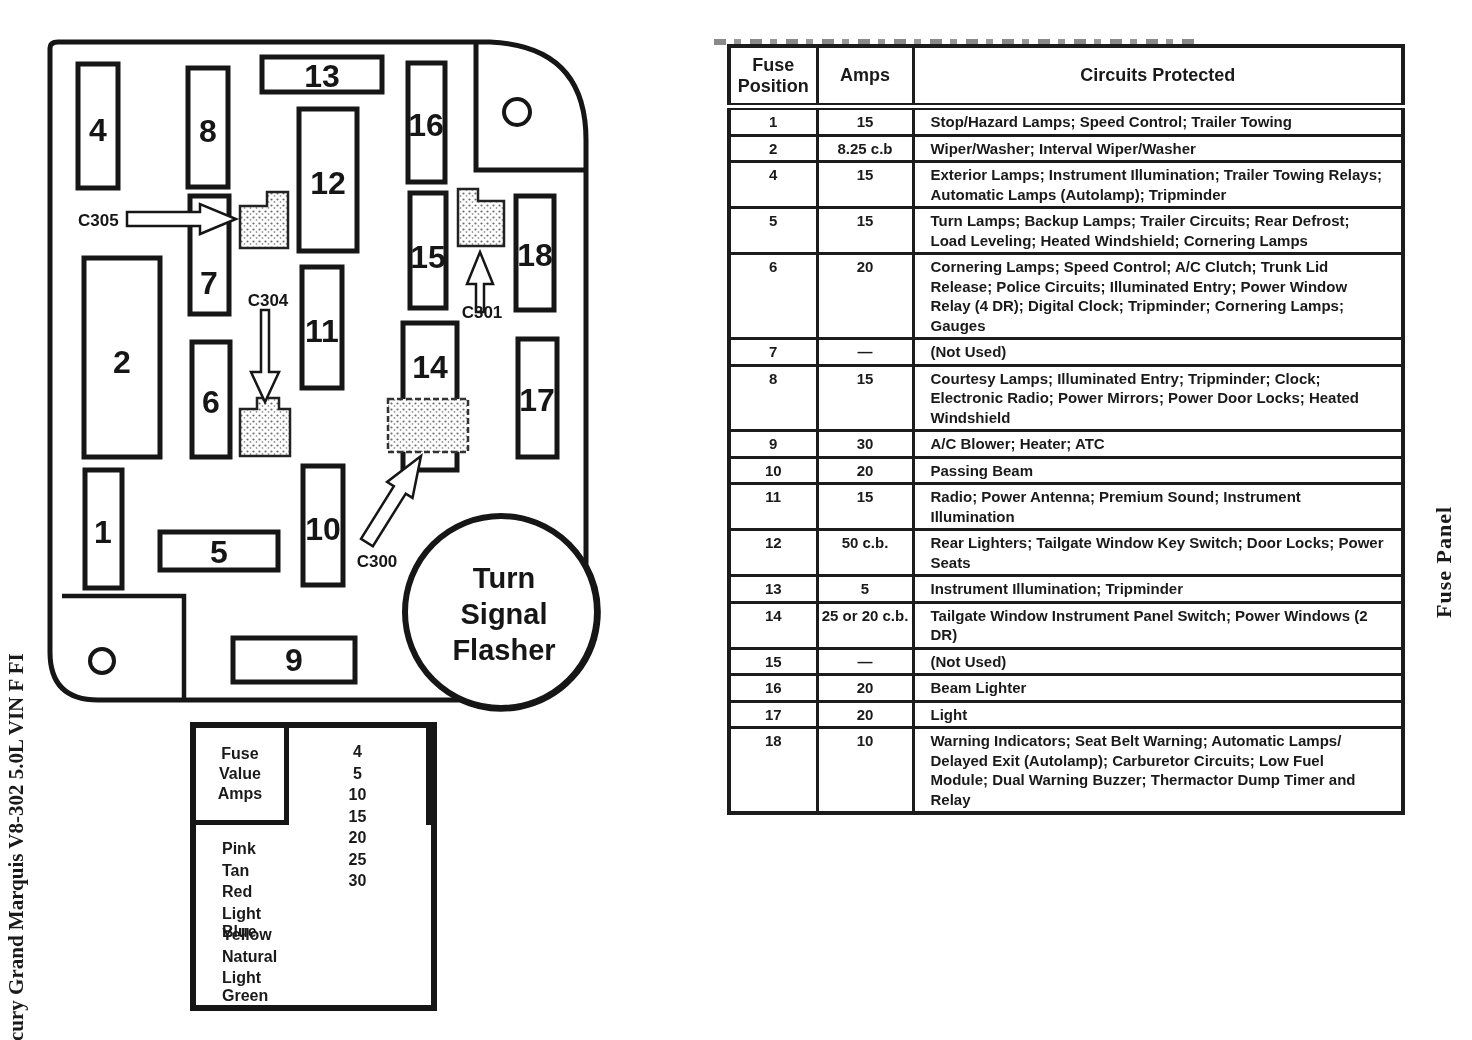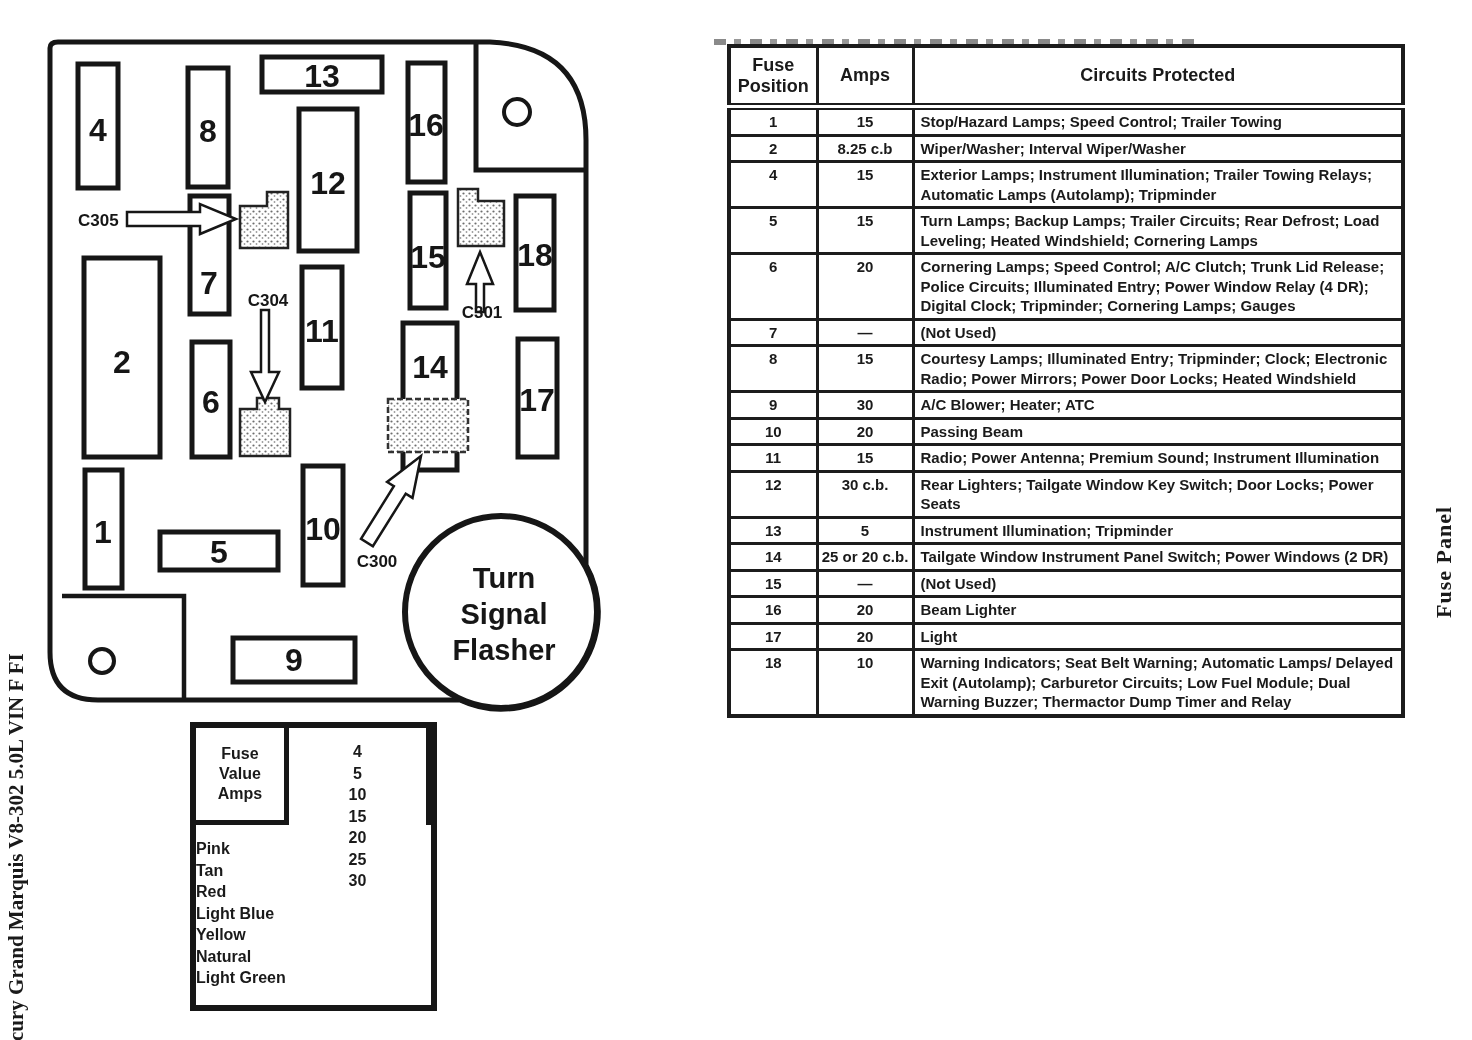--- a/index.html
+++ b/index.html
@@ -16,34 +16,34 @@
                  fill:#161616;text-anchor:middle;}
   #diagram .clabel{font-family:"Liberation Sans",sans-serif;font-weight:bold;font-size:17px;
                  fill:#161616;}
   #diagram .arrow{fill:#ffffff;stroke:#161616;stroke-width:2.5;}
   
   #fuse-table{position:absolute;left:727px;top:44px;width:674px;border-collapse:collapse;
               border:4px solid #1c1c1c;table-layout:fixed;}
   #fuse-table th{border:3px solid #1c1c1c;border-bottom:7px double #1c1c1c;
                  font-size:18px;font-weight:bold;padding:7px 2px;white-space:pre-line;line-height:1.15;}
   #fuse-table td{border:3px solid #1c1c1c;font-size:15px;font-weight:bold;line-height:1.3;
-                 padding:2px 6px;vertical-align:top;}
+                 padding:2px 16px;vertical-align:top;}
   #fuse-table td.c-pos,#fuse-table td.c-amp{text-align:center;padding:2px 2px;}
   
   #color-table{position:absolute;left:190px;top:722px;width:247px;height:289px;
                border:6px solid #161616;display:grid;grid-template-columns:93px 1fr;
                grid-template-rows:97px 1fr;box-sizing:border-box;}
   #color-table .hd{display:flex;align-items:center;justify-content:center;text-align:center;
                font-size:16px;font-weight:bold;white-space:pre-line;line-height:1.25;
                border-bottom:5px solid #161616;}
   #color-table .col1{border-right:5px solid #161616;}
   #color-table .body{padding-top:15px;font-size:16px;font-weight:bold;}
   #color-table .body div{height:21.5px;}
   #color-table .amps-list{text-align:center;}
-  #color-table .color-list{}
+  #color-table .color-list{padding-left:26px;}
   
   .vlabel{position:absolute;transform:rotate(-90deg);transform-origin:0 0;white-space:nowrap;
           font-family:"Liberation Serif",serif;font-weight:bold;}
   #left-label{left:4px;top:1041px;font-size:21px;}
   #right-label{left:1431px;top:618px;font-size:22px;letter-spacing:1px;}
 </style>
 </head>
 <body>
 
 <div class="page">
@@ -209,21 +209,21 @@
           <td class="c-amp">20</td>
           <td class="c-circ">Passing Beam</td>
         </tr>
         <tr>
           <td class="c-pos">11</td>
           <td class="c-amp">15</td>
           <td class="c-circ">Radio; Power Antenna; Premium Sound; Instrument Illumination</td>
         </tr>
         <tr>
           <td class="c-pos">12</td>
-          <td class="c-amp">30 c.b.</td>
+          <td class="c-amp">50 c.b.</td>
           <td class="c-circ">Rear Lighters; Tailgate Window Key Switch; Door Locks; Power Seats</td>
         </tr>
         <tr>
           <td class="c-pos">13</td>
           <td class="c-amp">5</td>
           <td class="c-circ">Instrument Illumination; Tripminder</td>
         </tr>
         <tr>
           <td class="c-pos">14</td>
           <td class="c-amp">25 or 20 c.b.</td>

